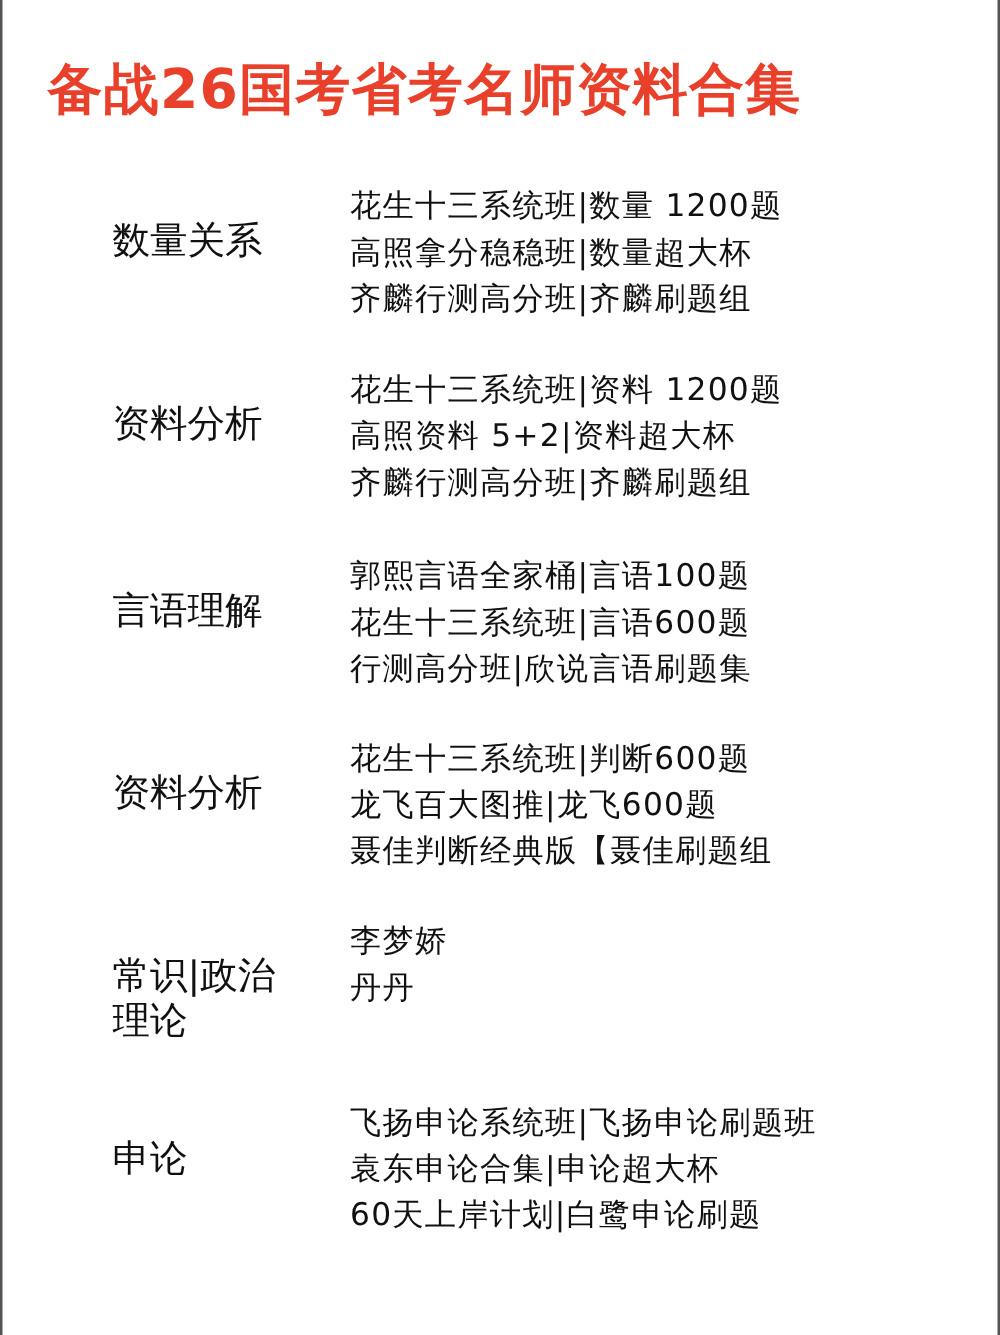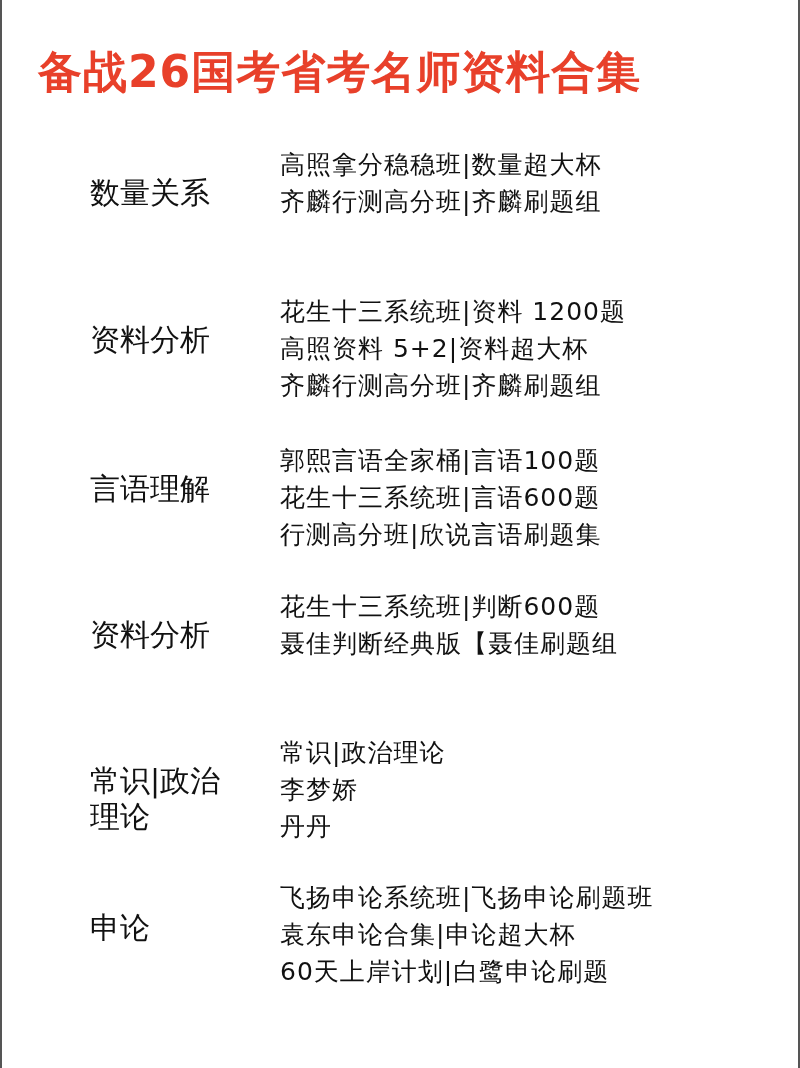--- a/index.html
+++ b/index.html
@@ -68,20 +68,21 @@
 </head>
 <body>
 
 <div class="frame">
 
   <div class="title" style="color:#e8402a;text-align:center;">备战26国考省考名师资料合集</div>
 
   <div class="section" style="top:146px;">
     <div class="category" style="top:28px;">数量关系</div>
     <ul class="items">
+      <li>花生十三系统班|数量 1200题</li>
       <li>高照拿分稳稳班|数量超大杯</li>
       <li>齐麟行测高分班|齐麟刷题组</li>
     </ul>
   </div>
 
   <div class="section" style="top:293px;">
     <div class="category" style="top:28px;">资料分析</div>
     <ul class="items">
       <li>花生十三系统班|资料 1200题</li>
       <li>高照资料 5+2|资料超大杯</li>
@@ -95,29 +96,29 @@
       <li>郭熙言语全家桶|言语100题</li>
       <li>花生十三系统班|言语600题</li>
       <li>行测高分班|欣说言语刷题集</li>
     </ul>
   </div>
 
   <div class="section" style="top:588px;">
     <div class="category" style="top:28px;">资料分析</div>
     <ul class="items">
       <li>花生十三系统班|判断600题</li>
+      <li>龙飞百大图推|龙飞600题</li>
       <li>聂佳判断经典版【聂佳刷题组</li>
     </ul>
   </div>
 
   <div class="section" style="top:734px;">
     <div class="category" style="top:28px;">常识|政治</div>
     <div class="category" style="top:64px;">理论</div>
     <ul class="items">
-      <li>常识|政治理论</li>
       <li>李梦娇</li>
       <li>丹丹</li>
     </ul>
   </div>
 
   <div class="section" style="top:879px;">
     <div class="category" style="top:30px;">申论</div>
     <ul class="items">
       <li>飞扬申论系统班|飞扬申论刷题班</li>
       <li>袁东申论合集|申论超大杯</li>

